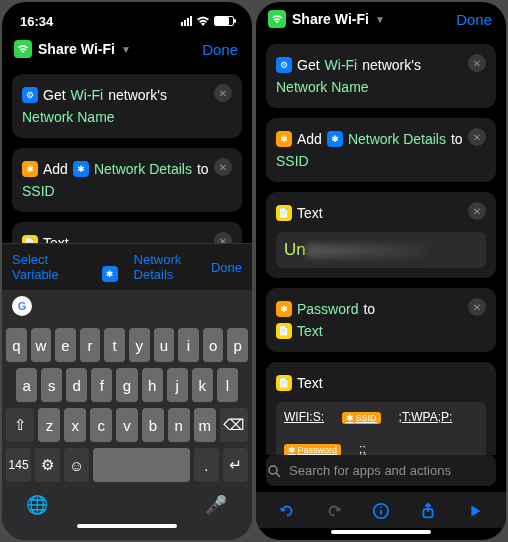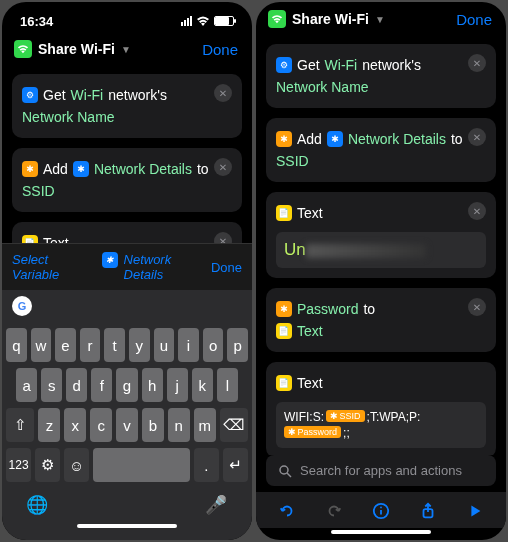--- a/index.html
+++ b/index.html
@@ -97,34 +97,34 @@
   }
   .blur-strip {
     background: linear-gradient(90deg, #555 0%, #333 100%);
     filter: blur(3px);
     height: 14px;
     width: 120px;
     border-radius: 3px;
     display: inline-block;
     vertical-align: middle;
   }
-  .wifi-string { font-size: 12px; color: #fff; display: flex; align-items: flex-start; flex-wrap: wrap; gap: 2px; }
+  .wifi-string { font-size: 12px; color: #fff; display: flex; align-items: flex-end; flex-wrap: wrap; gap: 18px; text-decoration: underline; }
   .mini-token { background: #ff9f0a; border-radius: 3px; padding: 1px 4px; font-size: 9px; display: inline-flex; align-items: center; gap: 2px; }
   .handle { width: 30px; height: 4px; background: #3a3a3c; border-radius: 2px; margin: 4px auto 0; }
   
   .kb-accessory {
     background: #1a1a1a;
     display: flex;
     align-items: center;
     justify-content: space-between;
     padding: 8px 10px;
     font-size: 13px;
     border-top: 1px solid #333;
   }
-  .kb-accessory .left { display: flex; align-items: flex-start; gap: 6px; font-style: italic; }
+  .kb-accessory .left { display: flex; align-items: flex-end; gap: 16px; }
   .kb-accessory .sel { color: #0a7cff; }
   .google-row {
     background: #2c2c2e;
     padding: 6px 10px;
     display: flex;
     align-items: center;
   }
   .g-logo { width: 20px; height: 20px; background: #fff; border-radius: 50%; display: flex; align-items: center; justify-content: center; font-size: 11px; font-weight: 700; }
   .g-logo span:nth-child(1){color:#4285f4}.g-logo span:nth-child(2){color:#ea4335}
   
@@ -133,21 +133,21 @@
   .key { background: #6b6b6d; color: #fff; border-radius: 4px; height: 34px; min-width: 20px; flex: 1; display: flex; align-items: center; justify-content: center; font-size: 15px; }
   .key.fn { background: #3a3a3c; flex: 1.3; }
   .key.space { flex: 5; }
   .bottom-row { display: flex; justify-content: space-between; padding: 6px 20px 2px; }
   .globe, .mic { color: #fff; font-size: 18px; }
   .home-ind { width: 100px; height: 4px; background: #fff; border-radius: 2px; margin: 6px auto; }
   
   .search-bar {
     background: #1c1c1e;
     border-radius: 8px;
-    padding: 8px 12px;
+    padding: 8px 1px;
     display: flex;
     align-items: center;
     gap: 8px;
     color: #8e8e93;
     font-size: 13px;
     margin: 0 10px 6px;
   }
   .toolbar {
     display: flex;
     justify-content: space-around;
@@ -276,21 +276,21 @@
       <div class="key">z</div>
       <div class="key">x</div>
       <div class="key">c</div>
       <div class="key">v</div>
       <div class="key">b</div>
       <div class="key">n</div>
       <div class="key">m</div>
       <div class="key fn">⌫</div>
     </div>
     <div class="krow">
-      <div class="key fn" style="font-size:12px">123</div>
+      <div class="key fn" style="font-size:12px">145</div>
       <div class="key fn">⚙</div>
       <div class="key fn">☺</div>
       <div class="key space"></div>
       <div class="key fn">.</div>
       <div class="key fn">↵</div>
     </div>
     <div class="bottom-row">
       <span class="globe">🌐</span>
       <span class="mic">🎤</span>
     </div>

